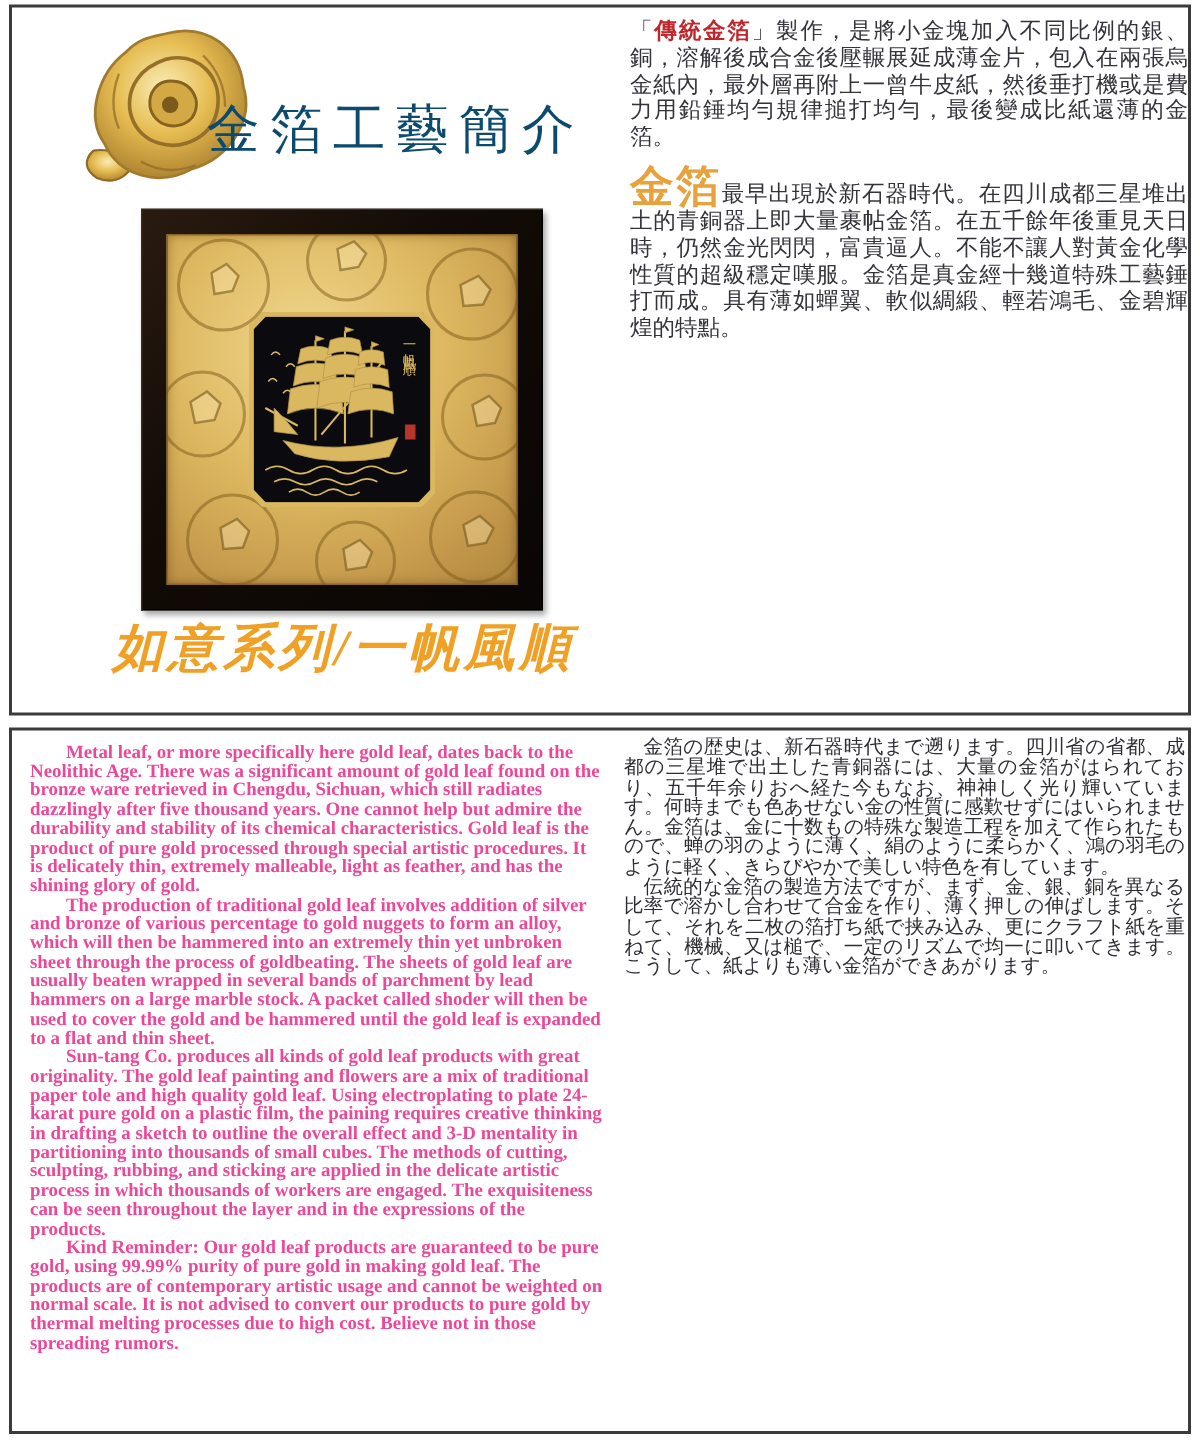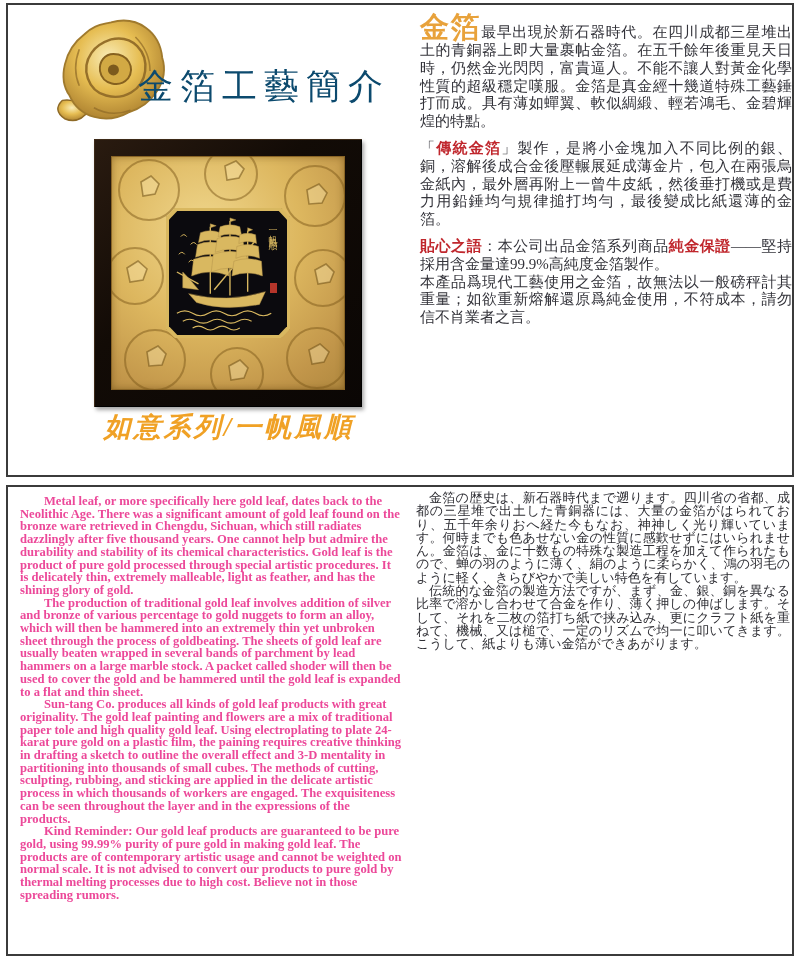--- a/index.html
+++ b/index.html
@@ -45,21 +45,21 @@
   .panel svg { position:absolute; inset:0; width:100%; height:100%; }
   .calligraphy {
     position:absolute; right:9px; top:14px;
     writing-mode:vertical-rl; text-orientation:upright;
     font-size:9px; line-height:1.15; letter-spacing:3px; color:#d9b860;
     font-family:"Liberation Serif",serif;
   }
   .seal { position:absolute; right:10px; top:72px; width:7px; height:10px; background:#b5352a; }
   .caption {
     position:absolute; left:58px; top:404px; width:326px; text-align:center;
-    font-size:27px; font-weight:700; font-style:italic; letter-spacing:3px;
+    font-size:34px; font-weight:700; font-style:italic; letter-spacing:3px;
     color:#f0a125; white-space:nowrap;
   }
 
   
   .cn-col {
     position:absolute; left:412px; top:8px; width:372px;
     font-size:15px; line-height:17.8px; text-align:justify;
     font-family:"Liberation Serif","DejaVu Serif",serif;
     color:#33333a;
   }
@@ -165,23 +165,22 @@
           <div class="calligraphy">一帆風順</div>
           <div class="seal"></div>
         </div>
       </div>
     </div>
   </div>
 
   <div class="caption">如意系列/一帆風順</div>
 
   <div class="cn-col">
+    <p><span>「</span><span class="cn-red">傳統金箔</span><span>」製作，是將小金塊加入不同比例的銀、銅，溶解後成合金後壓輾展延成薄金片，包入在兩張烏金紙內，最外層再附上一曾牛皮紙，然後垂打機或是費力用鉛錘均勻規律搥打均勻，最後變成比紙還薄的金箔。</span></p>
     <p><span class="cn-lead">金箔</span><span>最早出現於新石器時代。在四川成都三星堆出土的青銅器上即大量裹帖金箔。在五千餘年後重見天日時，仍然金光閃閃，富貴逼人。不能不讓人對黃金化學性質的超級穩定嘆服。金箔是真金經十幾道特殊工藝錘打而成。具有薄如蟬翼、軟似綢緞、輕若鴻毛、金碧輝煌的特點。</span></p>
-    <p><span>「</span><span class="cn-red">傳統金箔</span><span>」製作，是將小金塊加入不同比例的銀、銅，溶解後成合金後壓輾展延成薄金片，包入在兩張烏金紙內，最外層再附上一曾牛皮紙，然後垂打機或是費力用鉛錘均勻規律搥打均勻，最後變成比紙還薄的金箔。</span></p>
-    <p><span class="cn-red">貼心之語</span><span>：本公司出品金箔系列商品</span><span class="cn-red">純金保證</span><span>——堅持採用含金量達99.9%高純度金箔製作。</span><br><span>本產品爲現代工藝使用之金箔，故無法以一般磅秤計其重量；如欲重新熔解還原爲純金使用，不符成本，請勿信不肖業者之言。</span></p>
   </div>
 </div>
 
 <div class="box box-bottom">
   <div class="en-col">
     <p>Metal leaf, or more specifically here gold leaf, dates back to the Neolithic Age. There was a significant amount of gold leaf found on the bronze ware retrieved in Chengdu, Sichuan, which still radiates dazzlingly after five thousand years. One cannot help but admire the durability and stability of its chemical characteristics.  Gold leaf is the product of pure gold processed through special artistic procedures. It is delicately thin, extremely malleable, light as feather, and has the shining glory of gold.</p>
     <p>The production of traditional gold leaf involves addition of silver and bronze of various percentage to gold nuggets to form an alloy, which will then be hammered into an extremely thin yet unbroken sheet through the process of goldbeating. The sheets of gold leaf are usually beaten wrapped in several bands of parchment by lead hammers on a large marble stock. A packet called shoder will then be used to cover the gold and be hammered until the gold leaf is expanded to a flat and thin sheet.</p>
     <p>Sun-tang Co. produces all kinds of gold leaf products with great originality. The gold leaf painting and flowers are a mix of traditional paper tole and high quality gold leaf. Using electroplating to plate 24-karat pure gold on a plastic film, the paining requires creative thinking in drafting a sketch to outline the overall effect and 3-D mentality in partitioning into thousands of small cubes. The methods of cutting, sculpting, rubbing, and sticking are applied in the delicate artistic process in which thousands of workers are engaged. The exquisiteness can be seen throughout the layer and in the expressions of the products.</p>
     <p>Kind Reminder: Our gold leaf products are guaranteed to be pure gold, using 99.99% purity of pure gold in making gold leaf. The products are of contemporary artistic usage and cannot be weighted on normal scale. It is not advised to convert our products to pure gold by thermal melting processes due to high cost. Believe not in those spreading rumors.</p>
   </div>

